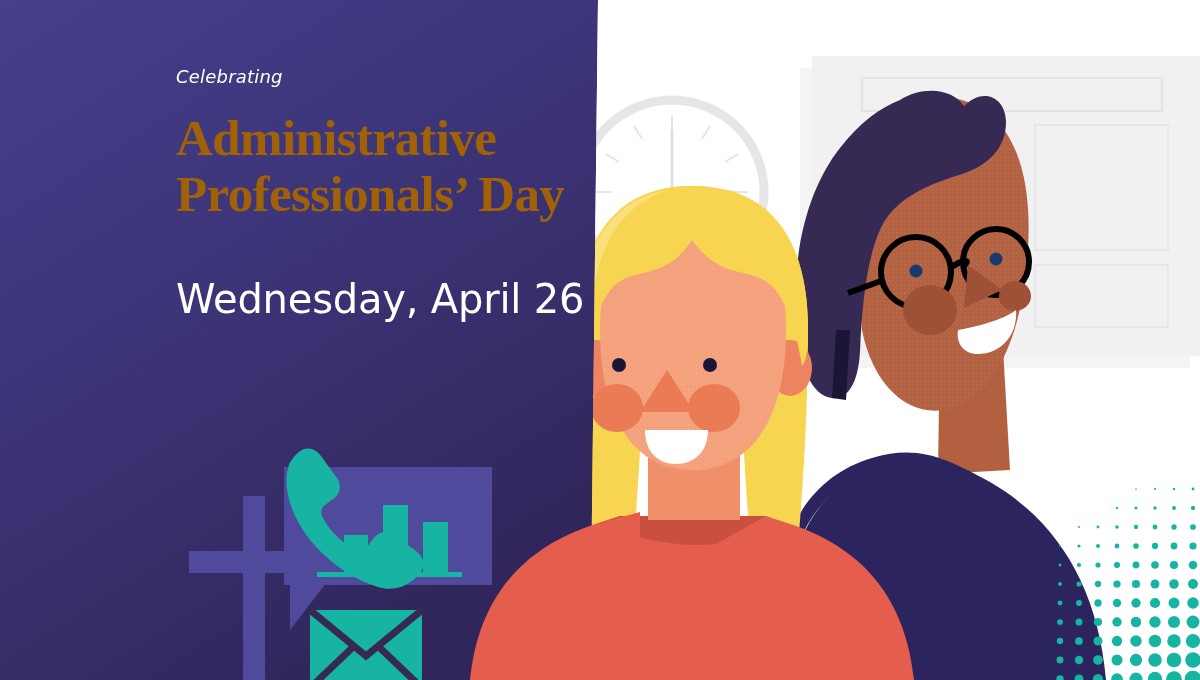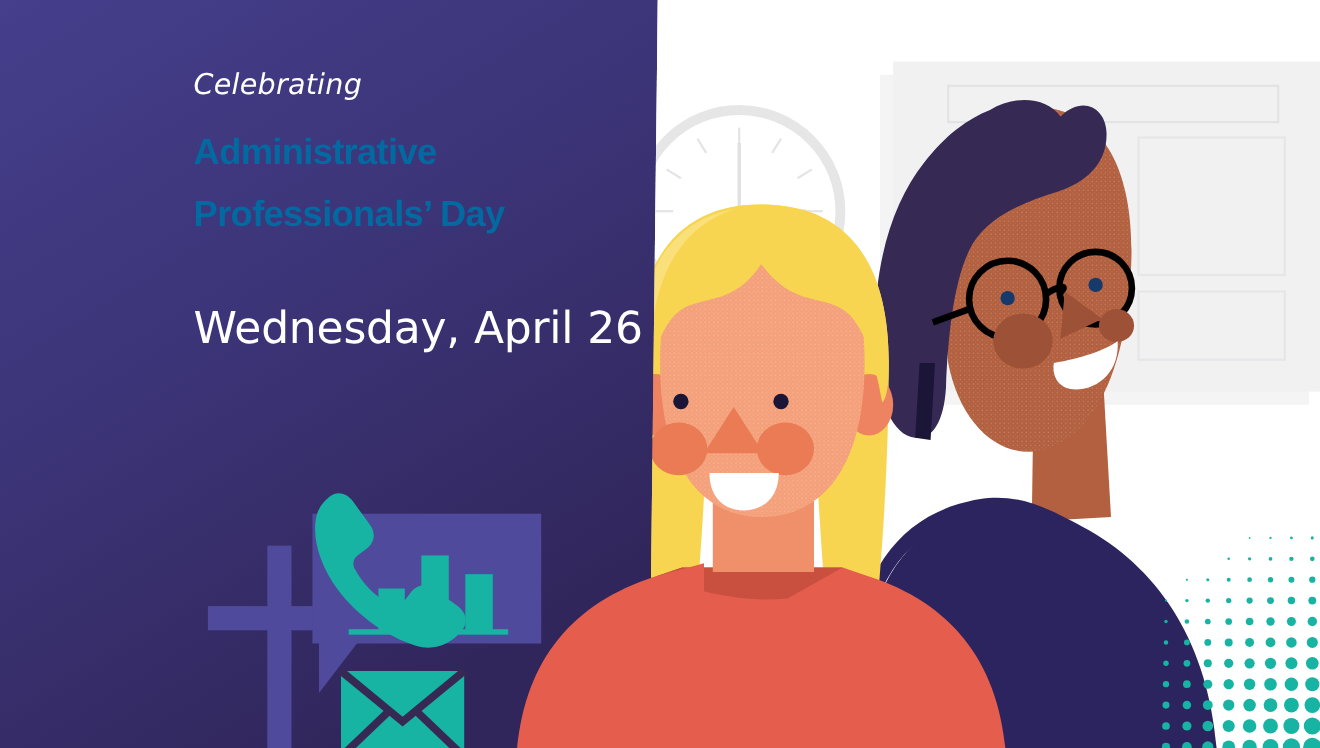--- a/index.html
+++ b/index.html
@@ -30,33 +30,33 @@
   .text-block {
     position: absolute;
     left: 176px;
     top: 60px;
     width: 400px;
     z-index: 40;
   }
   .eyebrow {
     font-family: "DejaVu Sans", sans-serif;
     font-style: italic;
-    font-size: 26px;
+    font-size: 18px;
     line-height: 34px;
     color: #ffffff;
     letter-spacing: 0.2px;
     margin: 0;
     padding: 0;
   }
   .headline {
-    font-family: Liberation Sans, sans-serif;
+    font-family: Liberation Serif, serif;
     font-weight: bold;
-    font-size: 33px;
+    font-size: 51px;
     line-height: 56px;
-    color: #0369a1;
+    color: #a16207;
     letter-spacing: -0.6px;
     margin: 16px 0 0 0;
     padding: 0;
     max-width: 400px;
   }
   .date-line {
     font-family: "DejaVu Sans", sans-serif;
     font-weight: normal;
     font-size: 40px;
     line-height: 38px;

